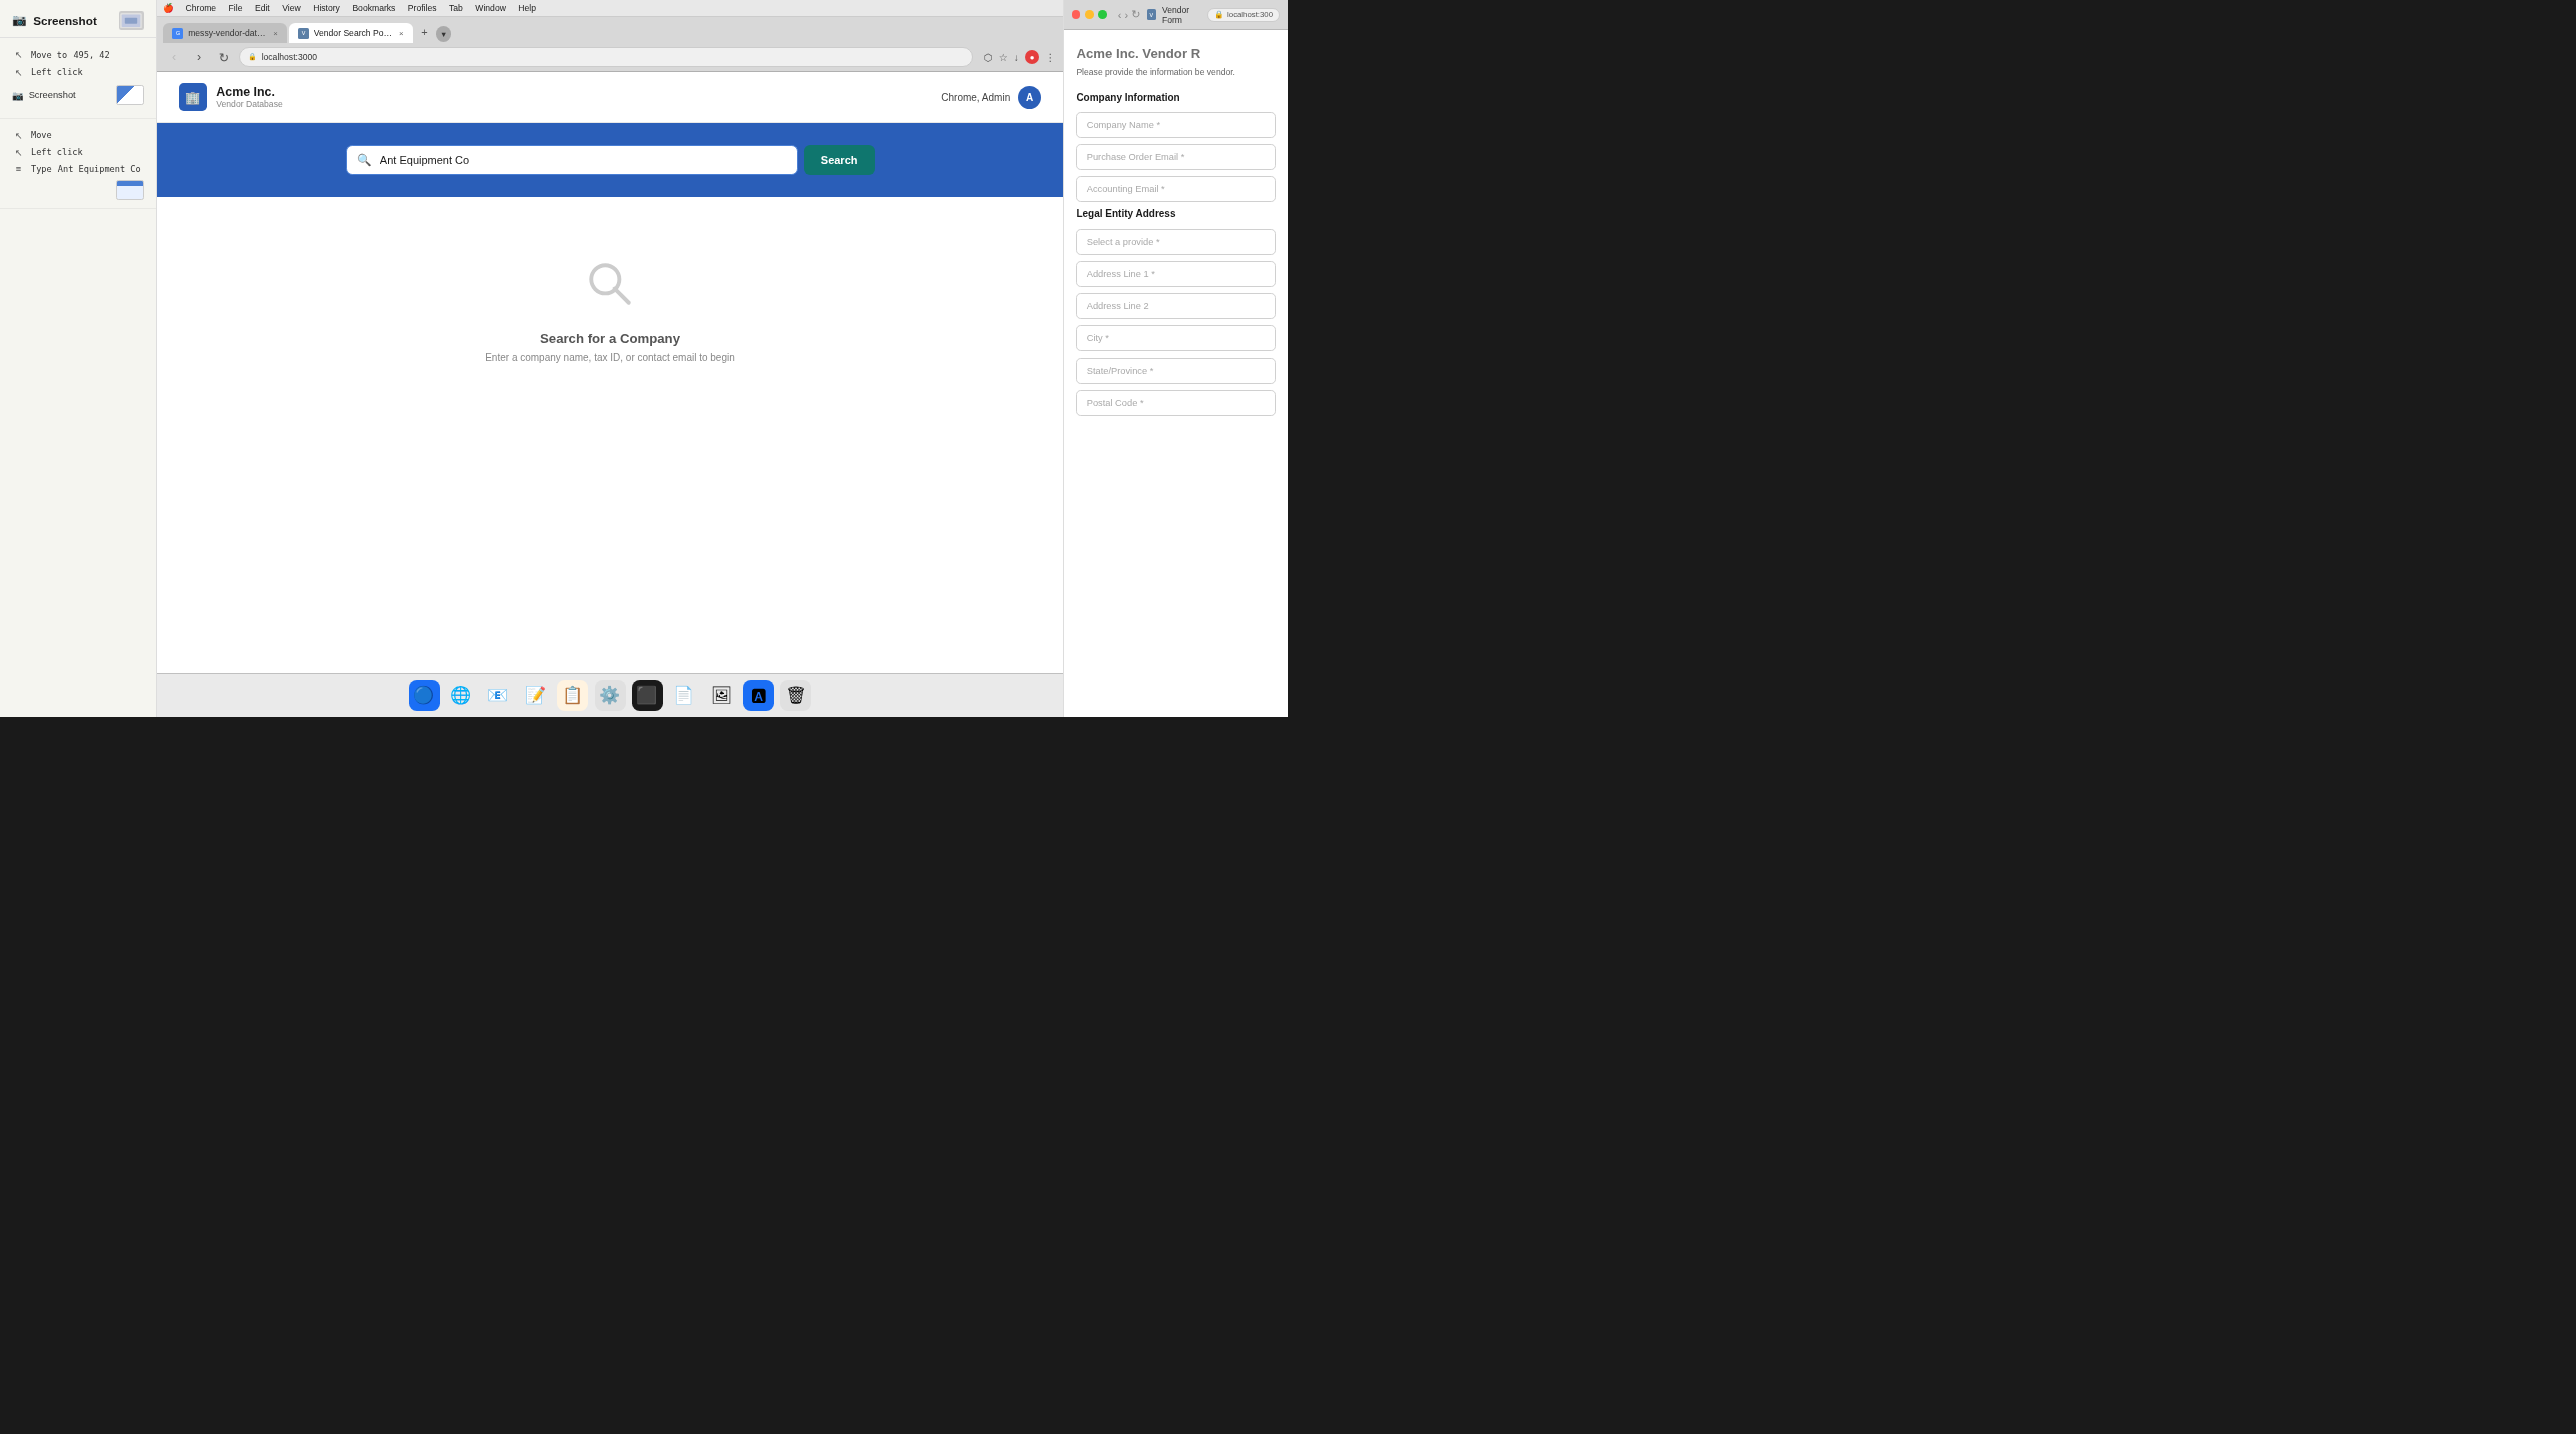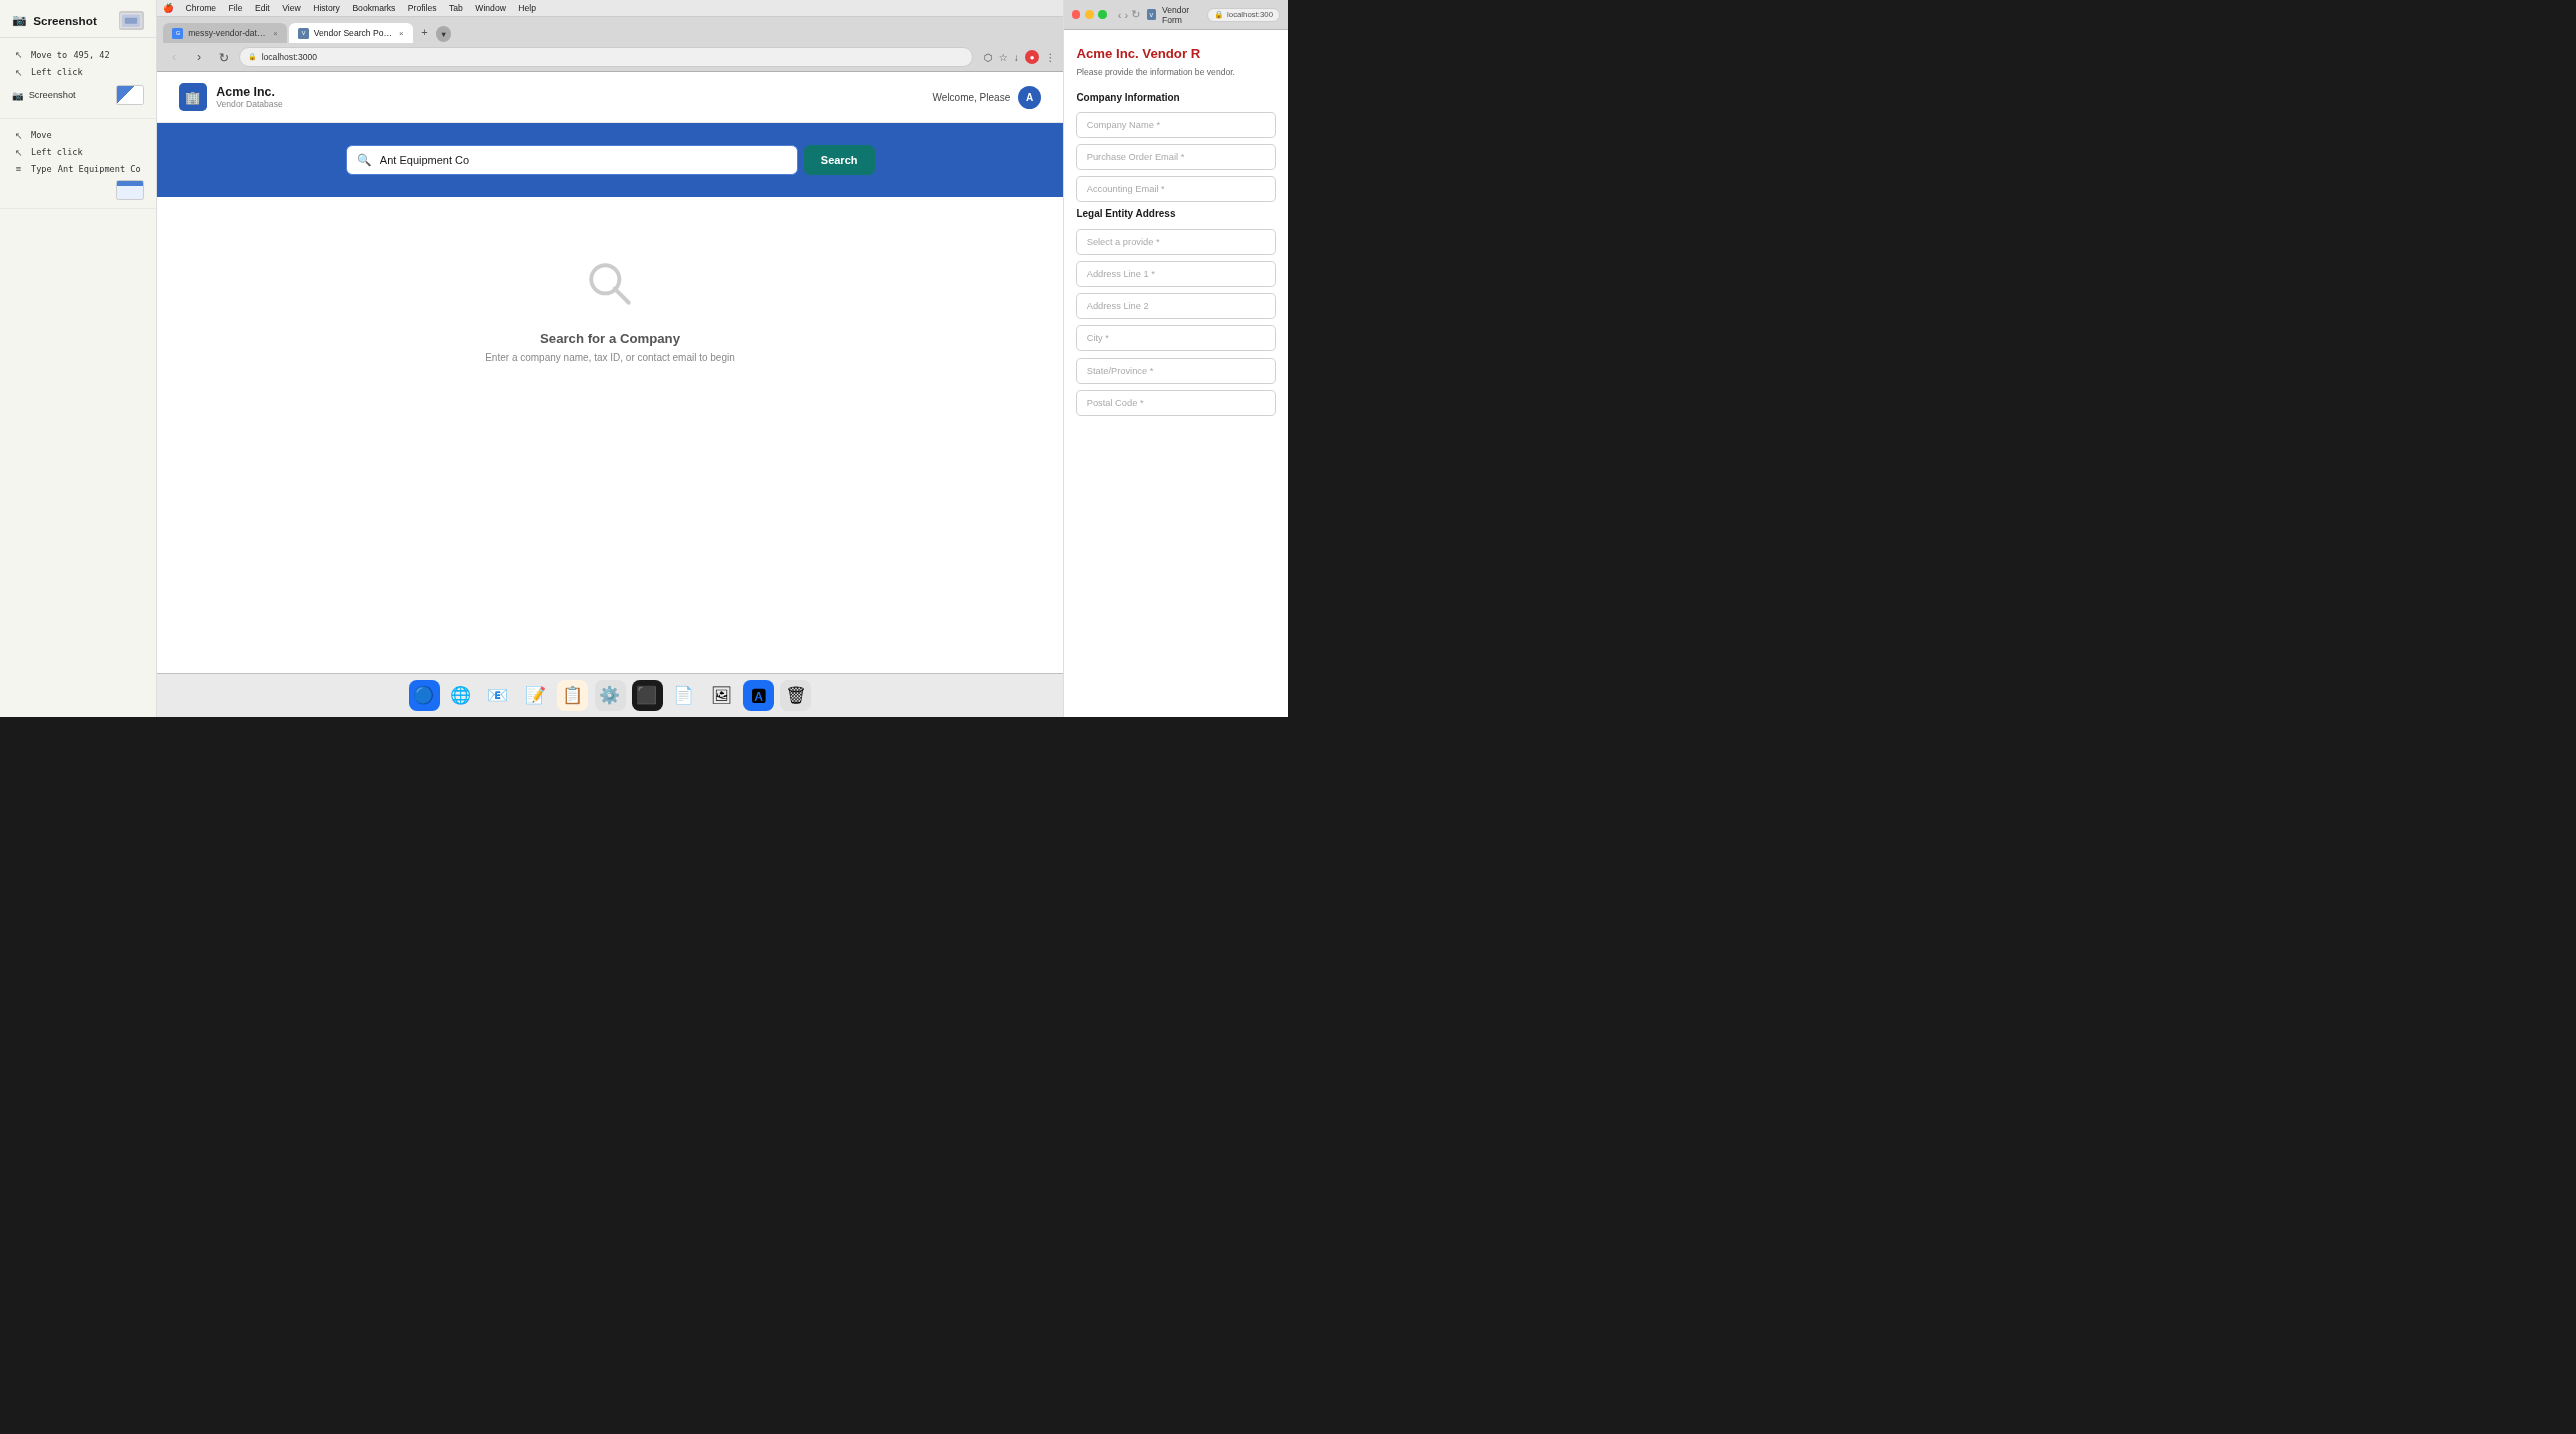--- a/index.html
+++ b/index.html
@@ -553,21 +553,21 @@
     }
 
     .right-content {
       padding: 15.5px 12.4px;
       flex: 1;
     }
 
     .rp-page-title {
       font-size: 13.2px;
       font-weight: 700;
-      color: #b91c1c;
+      color: #737373;
       margin-bottom: 4.7px;
     }
 
     .rp-page-desc {
       font-size: 8.6px;
       color: #666;
       margin-bottom: 14px;
       line-height: 1.4;
     }
 
@@ -704,21 +704,21 @@
 
       <div class="app-header">
         <div class="app-logo-area">
           <div class="app-logo-icon">🏢</div>
           <div>
             <div class="app-name">Acme Inc.</div>
             <div class="app-subtitle">Vendor Database</div>
           </div>
         </div>
         <div class="app-user">
-          <span>Welcome, Please</span>
+          <span>Chrome, Admin</span>
           <div class="user-avatar">A</div>
         </div>
       </div>
 
       <div class="search-hero">
         <div class="search-box-container">
           <div class="search-input-wrapper">
             <span class="search-icon-inner">🔍</span>
             <input class="search-input" value="Ant Equipment Co" type="text" placeholder="Ant Equipment Co" style="">
           </div>

